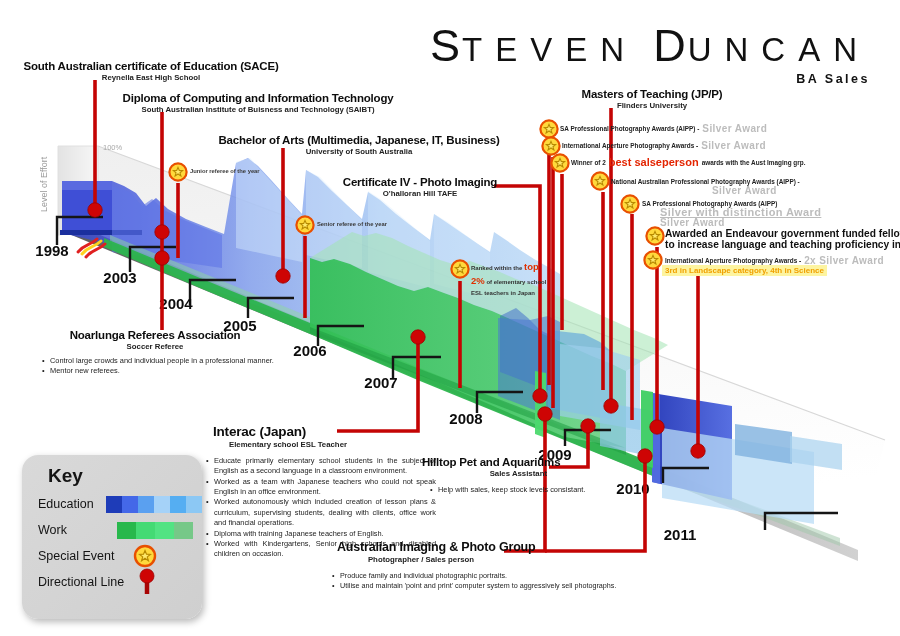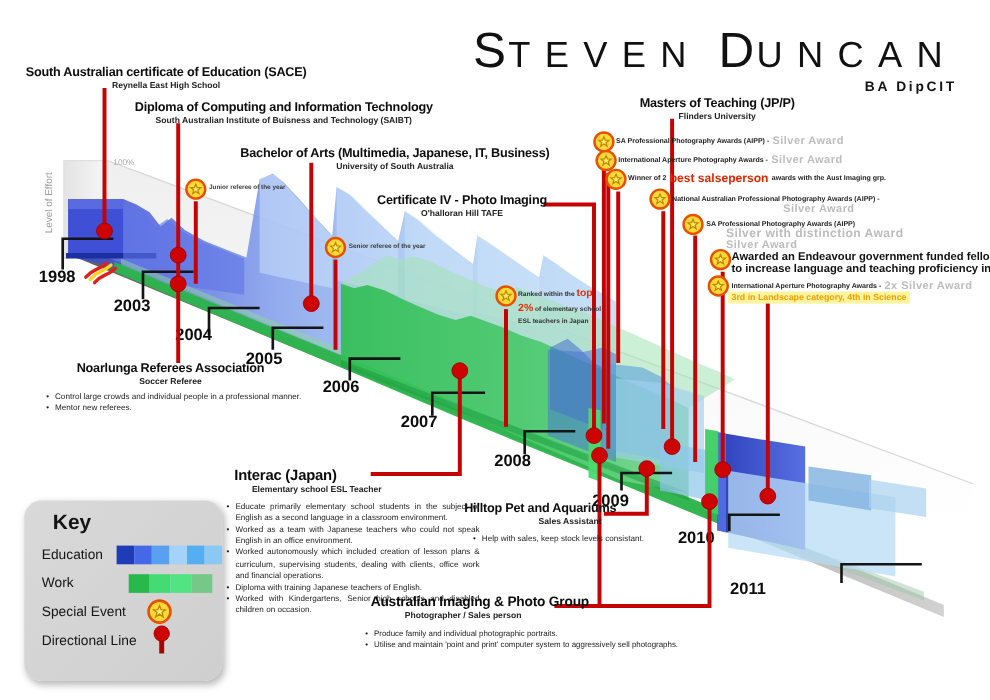--- a/index.html
+++ b/index.html
@@ -214,21 +214,21 @@
 </svg>
 
 <div class="abs" style="left:430px;top:20px;width:440px;">
   <div id="name">
     <span class="b">S</span>
         <span class="s">TEVEN</span>
     <span class="gap"></span>
     <span class="b">D</span>
         <span class="s">UNCAN</span>
   </div>
-  <div id="creds">BA DipCIT</div>
+  <div id="creds">BA Sales</div>
 </div>
 
 <div class="abs ctr" style="left:21px;top:60px;width:260px;">
   <div class="ht">South Australian certificate of Education (SACE)</div>
   <div class="org">Reynella East High School</div>
 </div>
 <div class="abs ctr" style="left:118px;top:92px;width:280px;">
   <div class="ht">Diploma of Computing and Information Technology</div>
   <div class="org">South Australian Institute of Buisness and Technology (SAIBT)</div>
 </div>
@@ -298,21 +298,21 @@
       <span class="aw-r">Silver Award</span>
 </div>
 <div class="abs aw" style="left:571px;top:156px;">
   <span class="aw-l">Winner of 2 </span>
       <span class="aw-hl">best salseperson</span>
       <span class="aw-l"> awards with the Aust Imaging grp.</span>
 </div>
 <div class="abs aw-l" style="left:611px;top:178px;">National Australian Professional Photography Awards (AIPP) -</div>
 <div class="abs aw-r" style="left:712px;top:185px;">Silver Award</div>
 <div class="abs aw-l" style="left:642px;top:200px;">SA Professional Photography Awards (AIPP)</div>
-<div class="abs aw-r" style="left:660px;top:206px;font-size:11px;">Silver with distinction Award</div>
+<div class="abs aw-r" style="left:660px;top:206px;font-size:11px;text-decoration:underline;">Silver with distinction Award</div>
 <div class="abs aw-r" style="left:660px;top:217px;">Silver Award</div>
 <div class="abs aw-big" style="left:665px;top:228px;">
   <div>Awarded an Endeavour government funded fellowship</div>
   <div>to increase language and teaching proficiency in Japanese</div>
 </div>
 <div class="abs aw" style="left:665px;top:255px;">
   <span class="aw-l">International Aperture Photography Awards - </span>
       <span class="aw-r">2x Silver Award</span>
 </div>
 <div class="abs aw-note" style="left:662px;top:265px;text-align:right;">3rd in Landscape category, 4th in Science</div>

